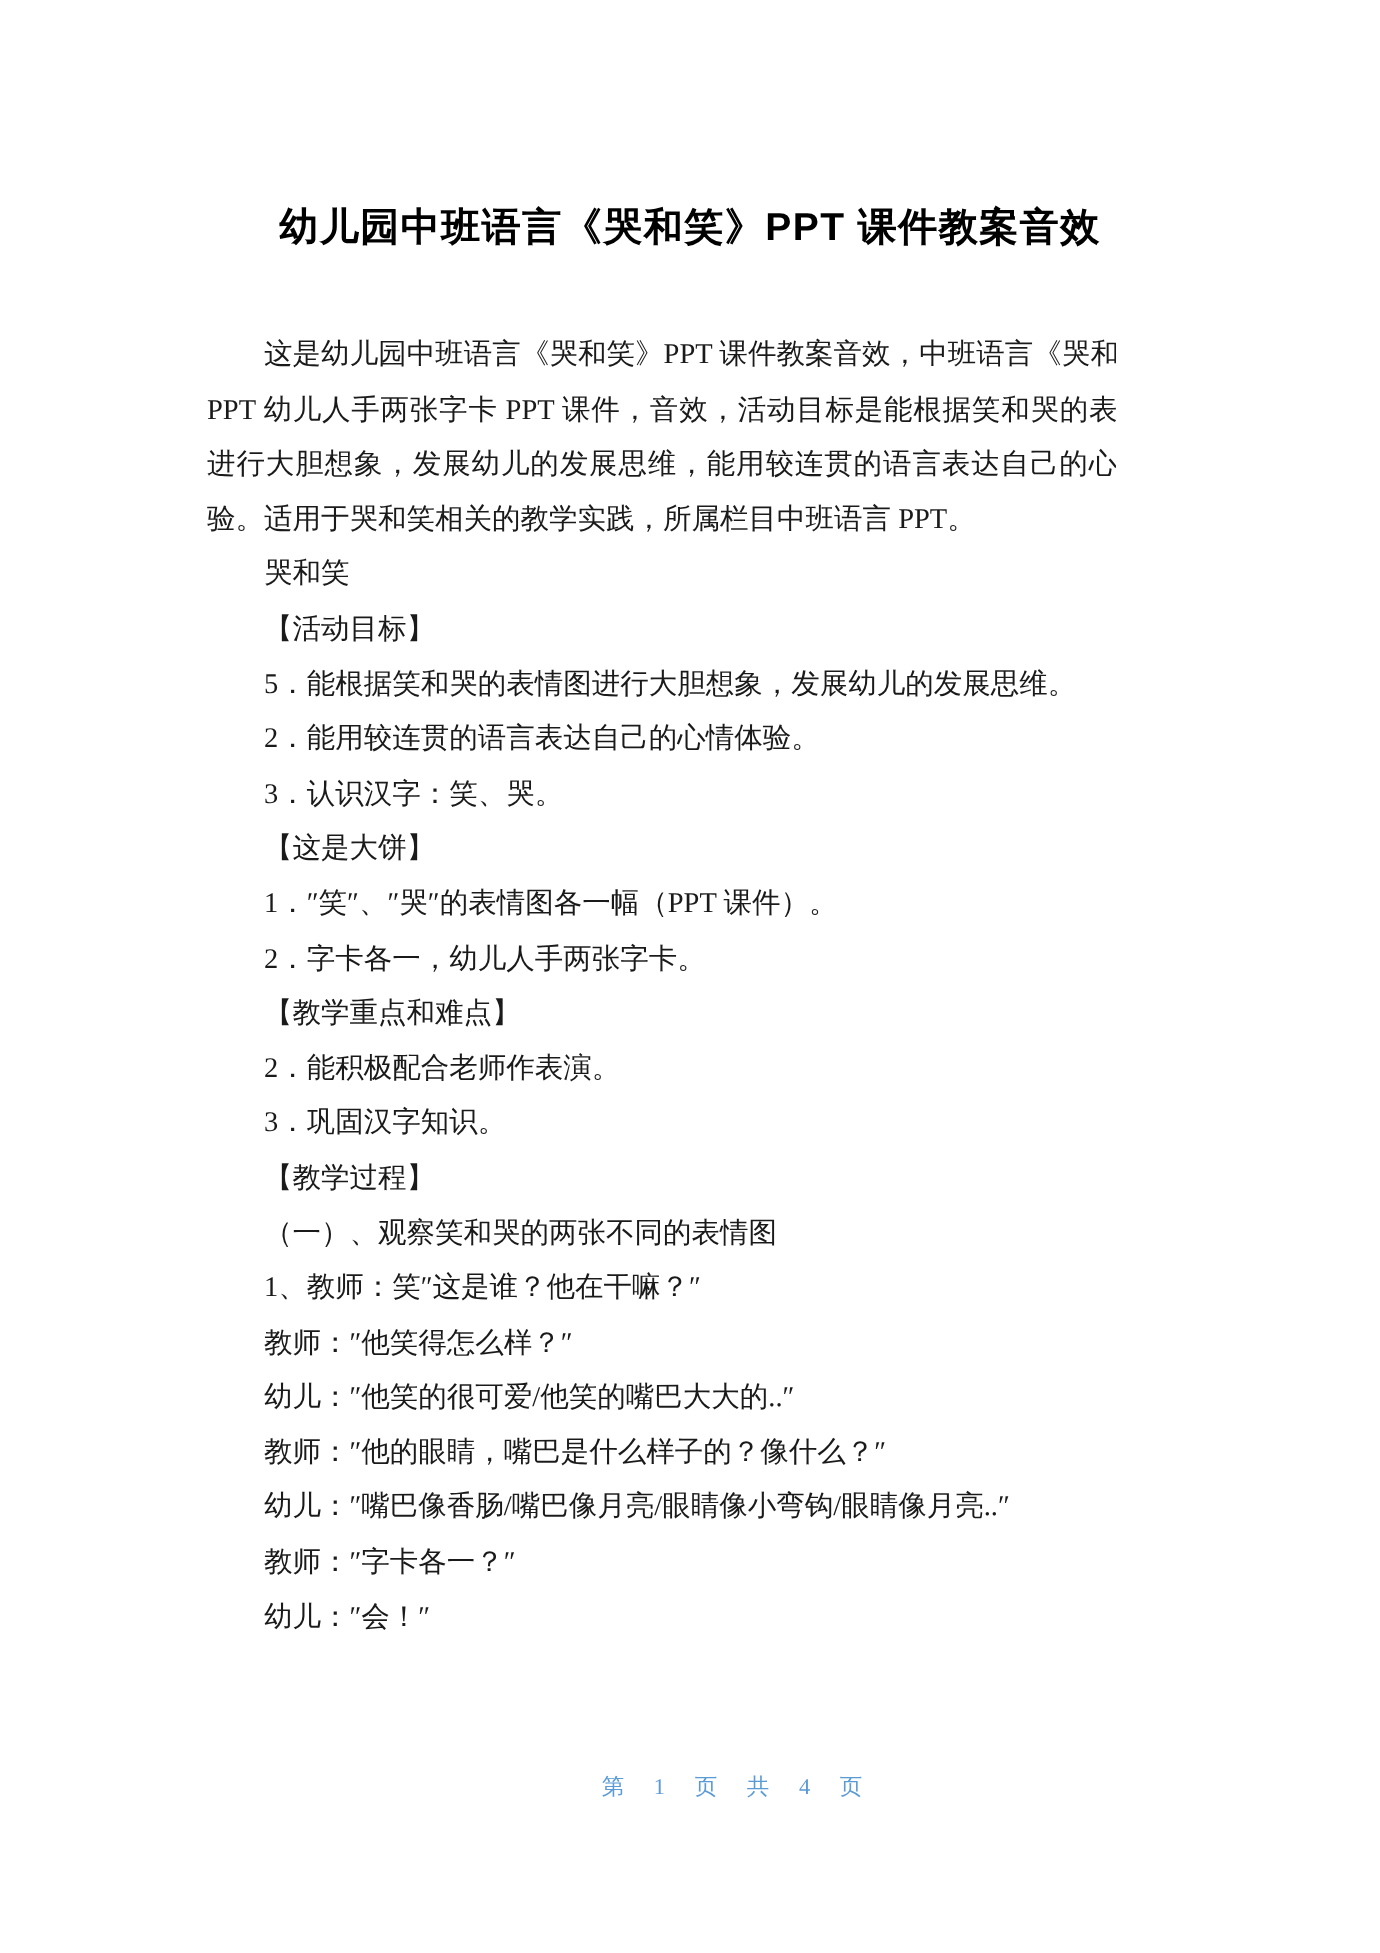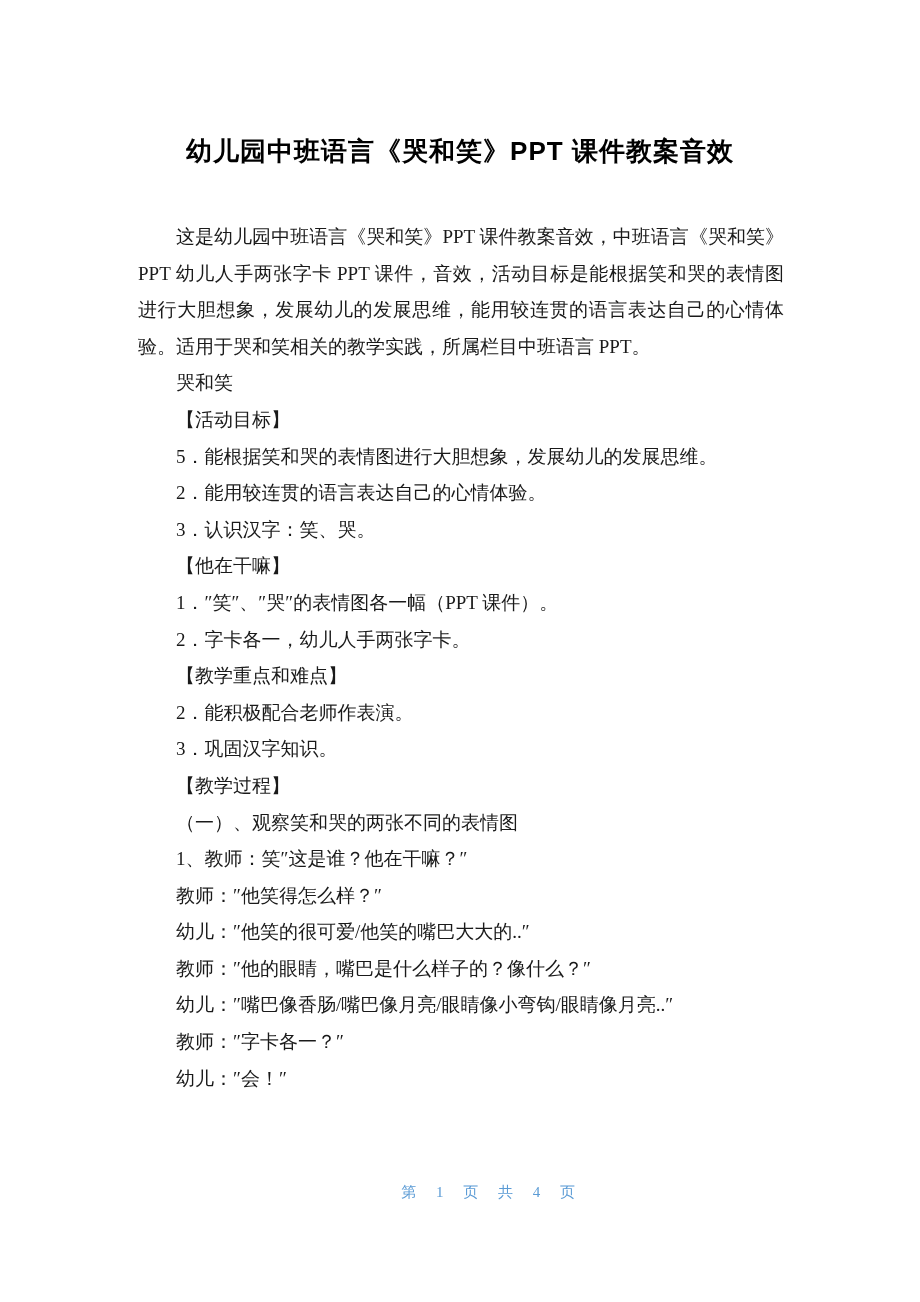--- a/index.html
+++ b/index.html
@@ -7,21 +7,20 @@
     padding: 0;
     background: #ffffff;
   }
   .page {
     position: relative;
     width: 744px;
     height: 1302px;
     background: #ffffff;
     overflow: hidden;
     font-family: "Liberation Serif", serif;
-    padding-left: 48px;
   }
   .doc-title {
     position: absolute;
     top: 133px;
     left: 0;
     width: 920px;
     margin: 0;
     text-align: center;
     font-family: "Liberation Sans", sans-serif;
     font-weight: bold;
@@ -65,21 +64,21 @@
 <div class="page">
   <h1 class="doc-title">幼儿园中班语言《哭和笑》PPT 课件教案音效</h1>
 
   <div class="doc-body">
       <p>这是幼儿园中班语言《哭和笑》PPT 课件教案音效，中班语言《哭和笑》PPT 幼儿人手两张字卡 PPT 课件，音效，活动目标是能根据笑和哭的表情图进行大胆想象，发展幼儿的发展思维，能用较连贯的语言表达自己的心情体验。适用于哭和笑相关的教学实践，所属栏目中班语言 PPT。</p>
       <p>哭和笑</p>
       <p>【活动目标】</p>
       <p>5．能根据笑和哭的表情图进行大胆想象，发展幼儿的发展思维。</p>
       <p>2．能用较连贯的语言表达自己的心情体验。</p>
       <p>3．认识汉字：笑、哭。</p>
-      <p>【他在干嘛】</p>
+      <p>【这是大饼】</p>
       <p>1．″笑″、″哭″的表情图各一幅（PPT 课件）。</p>
       <p>2．字卡各一，幼儿人手两张字卡。</p>
       <p>【教学重点和难点】</p>
       <p>2．能积极配合老师作表演。</p>
       <p>3．巩固汉字知识。</p>
       <p>【教学过程】</p>
       <p>（一）、观察笑和哭的两张不同的表情图</p>
       <p>1、教师：笑″这是谁？他在干嘛？″</p>
       <p>教师：″他笑得怎么样？″</p>
       <p>幼儿：″他笑的很可爱/他笑的嘴巴大大的..″</p>

